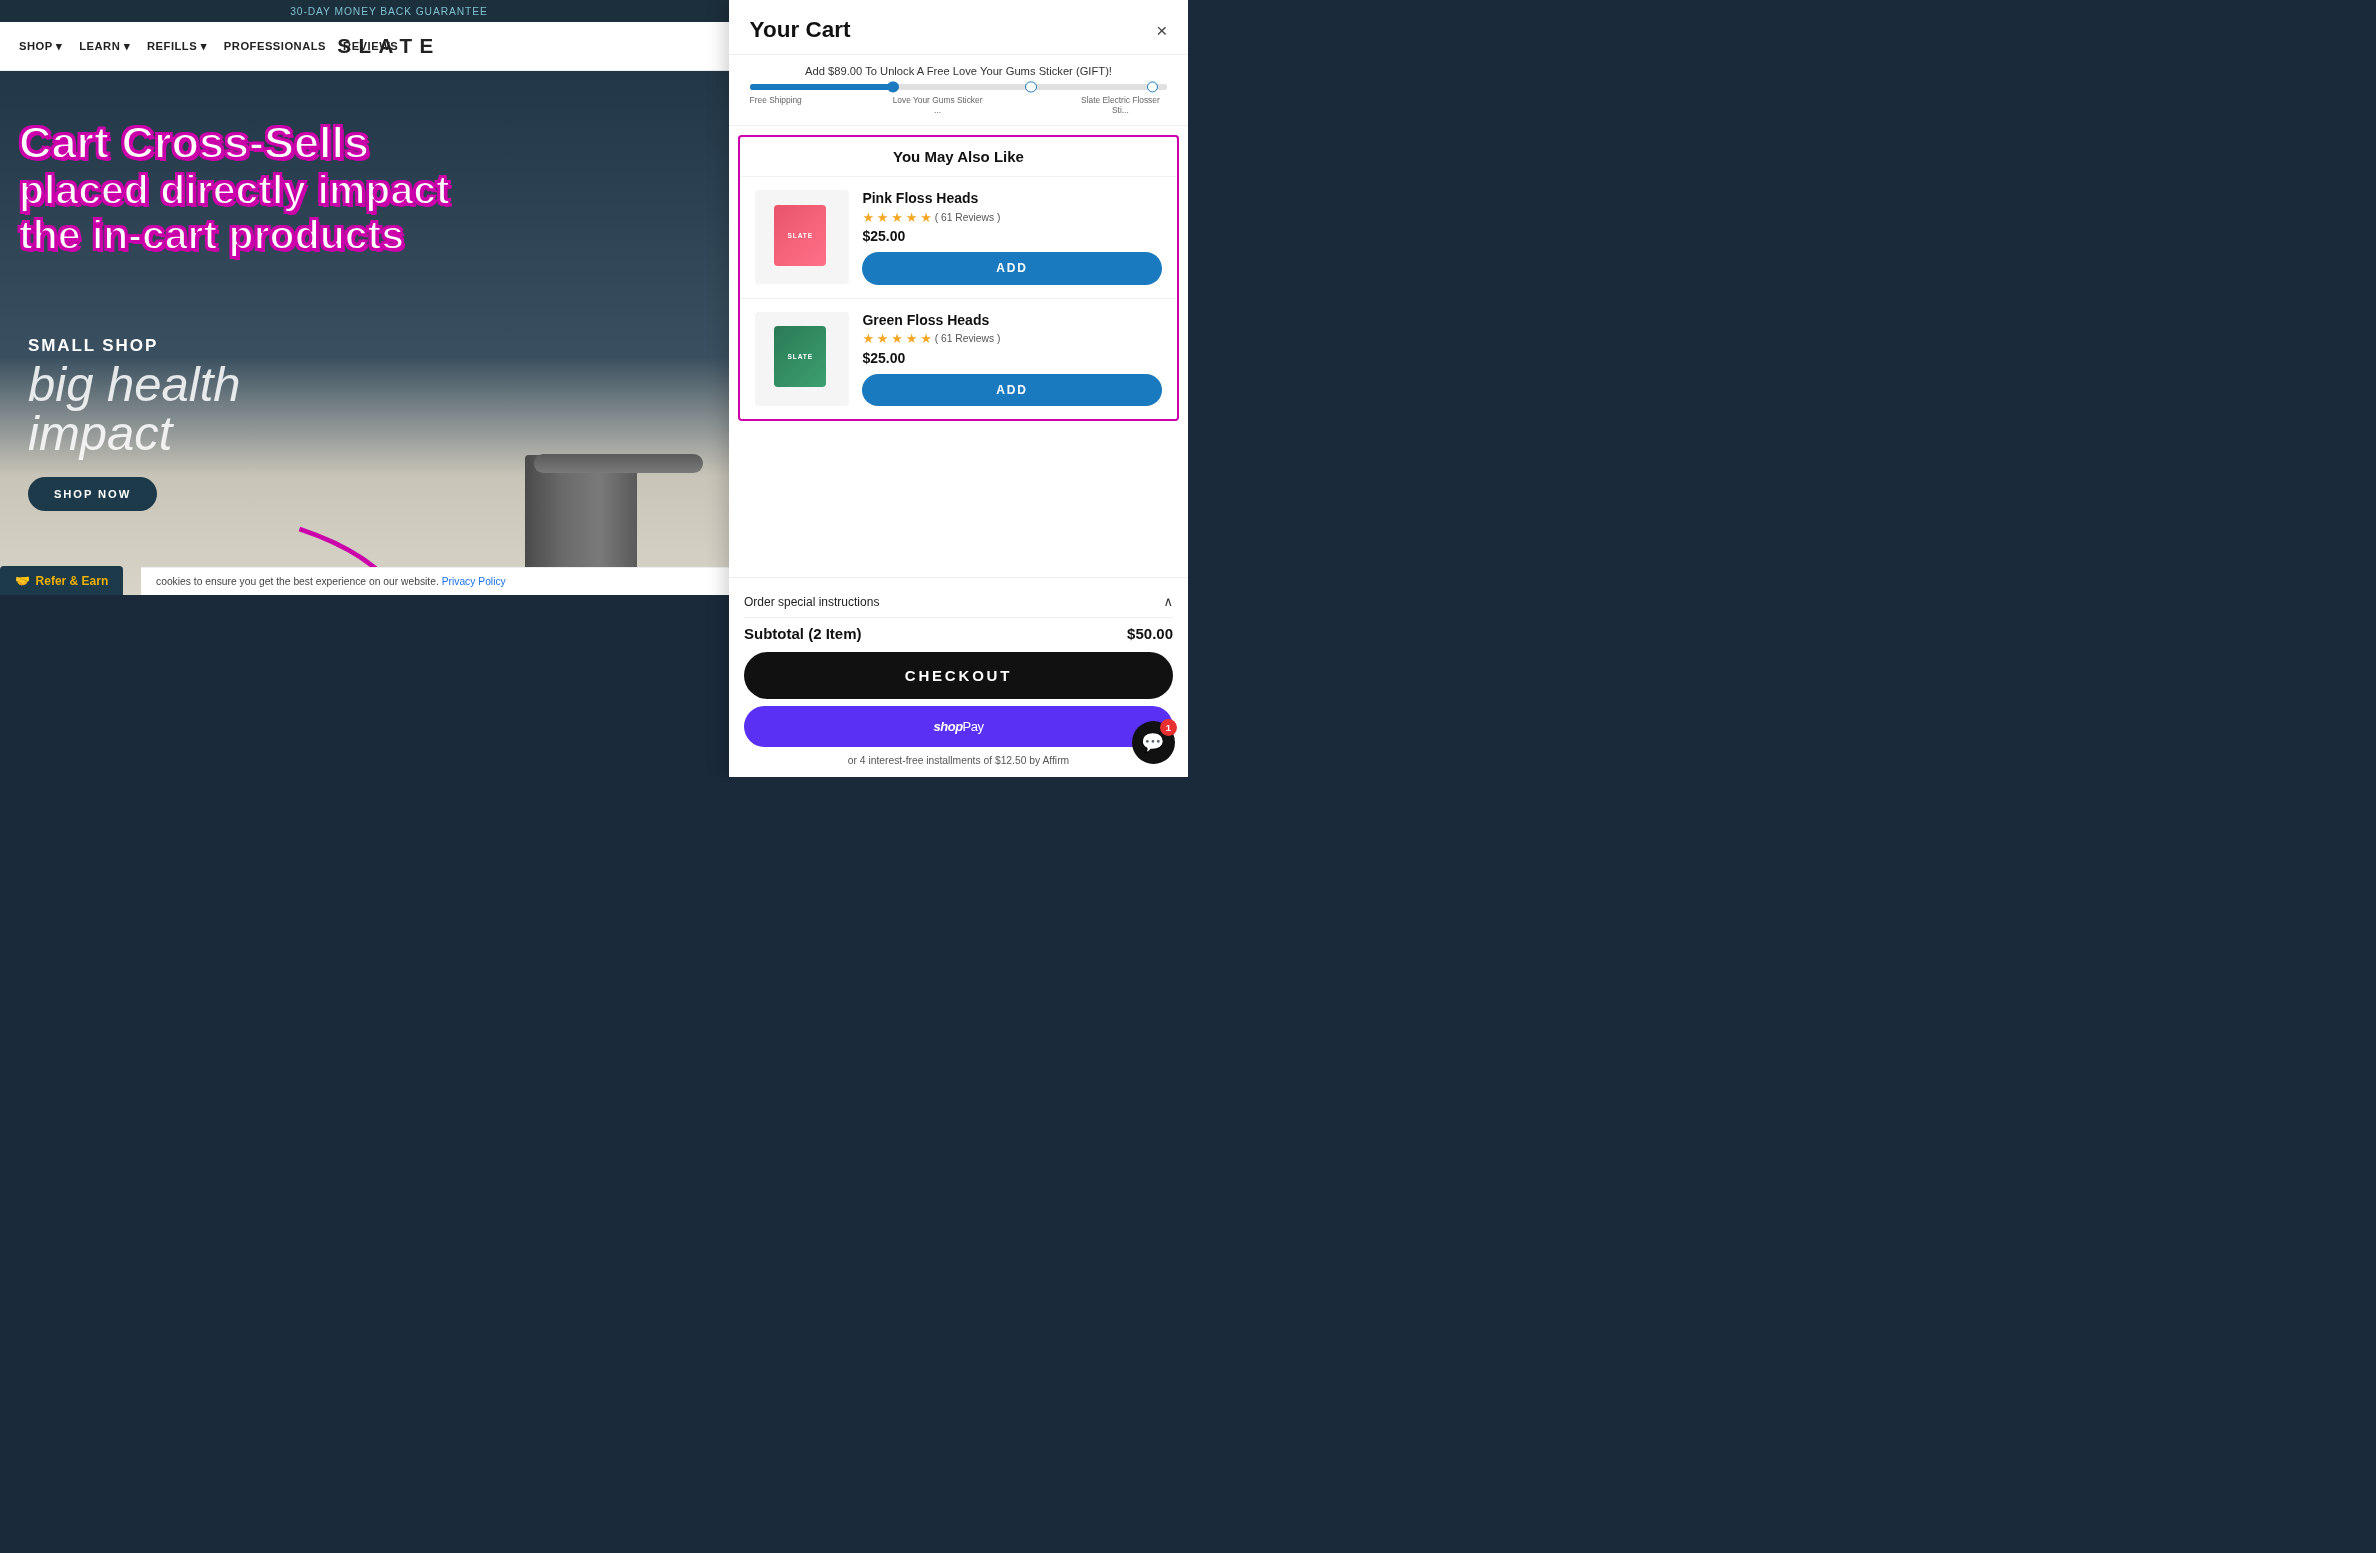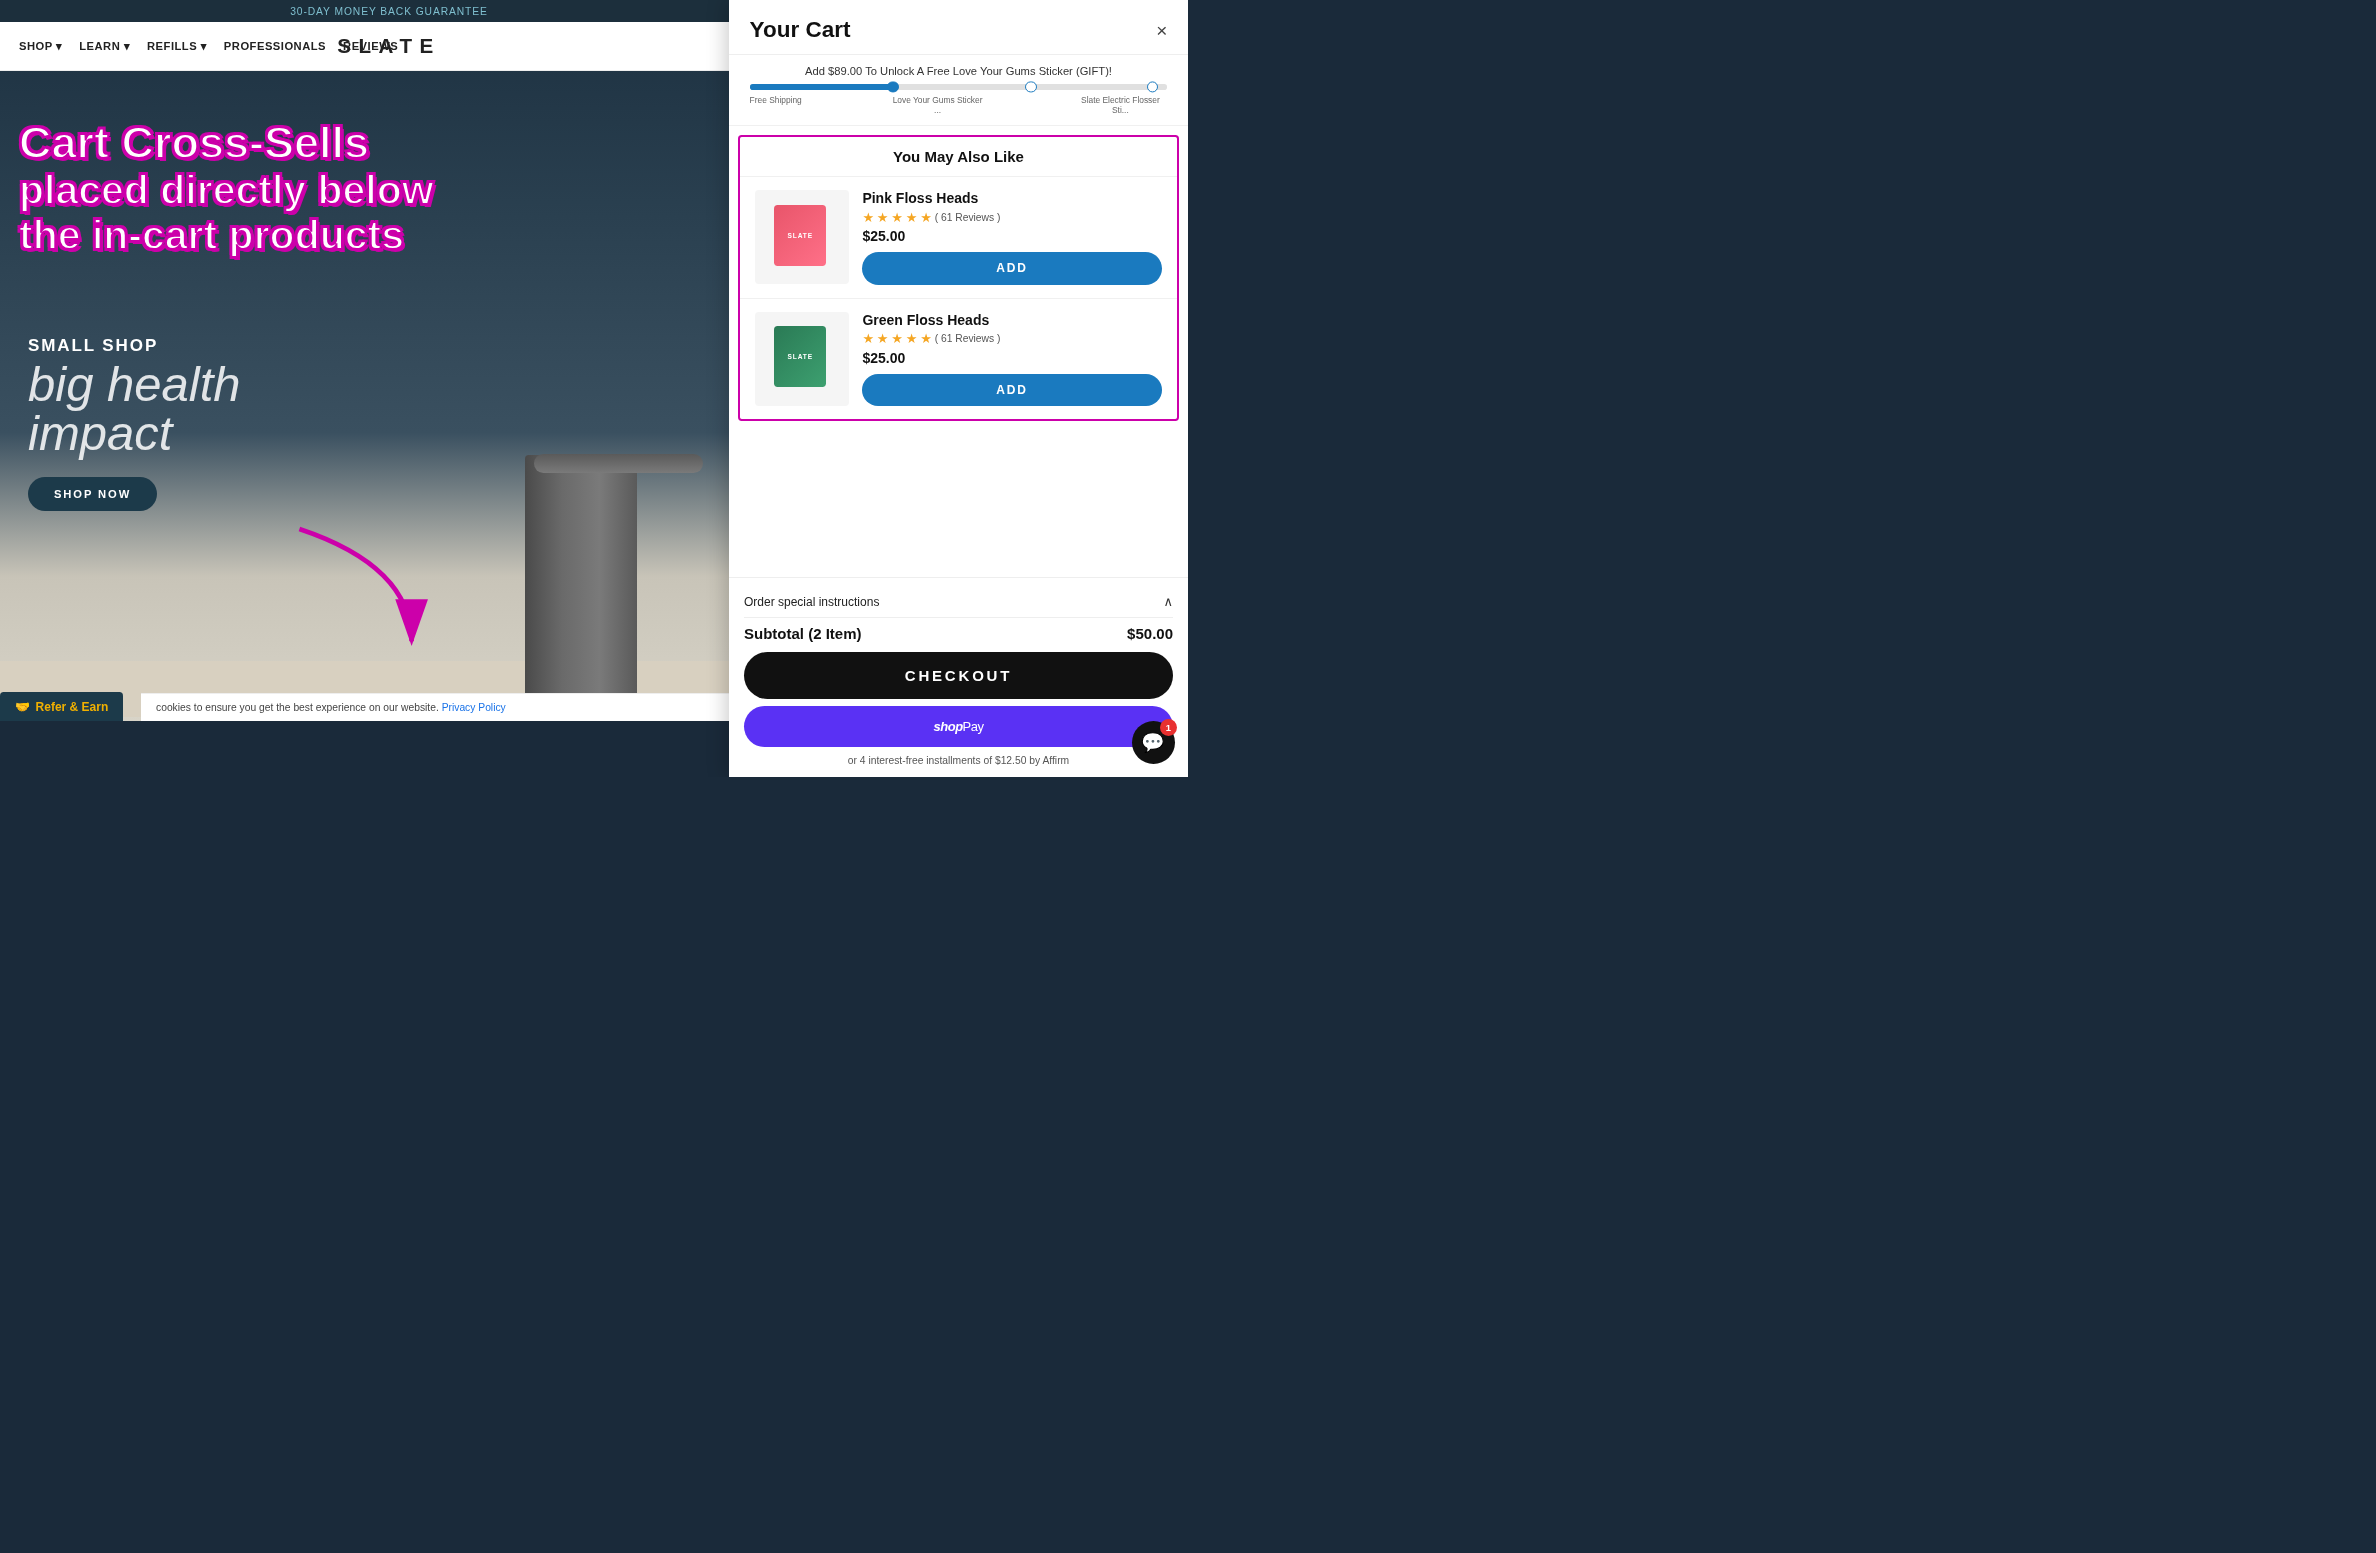--- a/index.html
+++ b/index.html
@@ -3,21 +3,21 @@
   <meta charset="utf-8">
   <style>
     * { box-sizing: border-box; margin: 0; padding: 0; }
     body { font-family: -apple-system, BlinkMacSystemFont, 'Segoe UI', sans-serif; overflow: hidden; width: 1188px; height: 777px; position: relative; background: #1a2a3a; }
 
     
     .website-bg {
       position: absolute;
       top: 0; left: 0;
       width: 778px;
-      height: 721px;
+      height: 595px;
       background: linear-gradient(180deg, #1c3040 0%, #2a4050 30%, #3a5060 60%, #c8c4b8 80%, #d8d4c8 100%);
       overflow: hidden;
     }
 
     
     .top-banner {
       background: #1c2f3c;
       color: #7fbfcf;
       text-align: center;
       font-size: 10.3px;
@@ -520,21 +520,21 @@
 
   <div class="hero-area">
 
     <div class="counter-top"></div>
     <div class="faucet-shape"></div>
     <div class="faucet-head"></div>
 
     <div class="hero-text-overlay">
       <div class="cross-sells-headline">
         <span style="display:block; color:white; -webkit-text-stroke:1.9px #cc00aa; font-size:45px; font-weight:900;">Cart Cross-Sells</span>
-        <span style="display:block; color:white; -webkit-text-stroke:1.9px #cc00aa; font-size:41px; font-weight:900;">placed directly below</span>
+        <span style="display:block; color:white; -webkit-text-stroke:1.9px #cc00aa; font-size:41px; font-weight:900;">placed directly impact</span>
         <span style="display:block; color:white; -webkit-text-stroke:1.9px #cc00aa; font-size:41px; font-weight:900;">the in-cart products</span>
       </div>
     </div>
 
     <div style="position:absolute; bottom:262px; left:28px;">
       <div class="small-habit">SMALL SHOP</div>
       <div class="big-health">big health</div>
       <div class="big-health">impact</div>
       <button class="shop-now-btn">SHOP NOW</button>
     </div>

